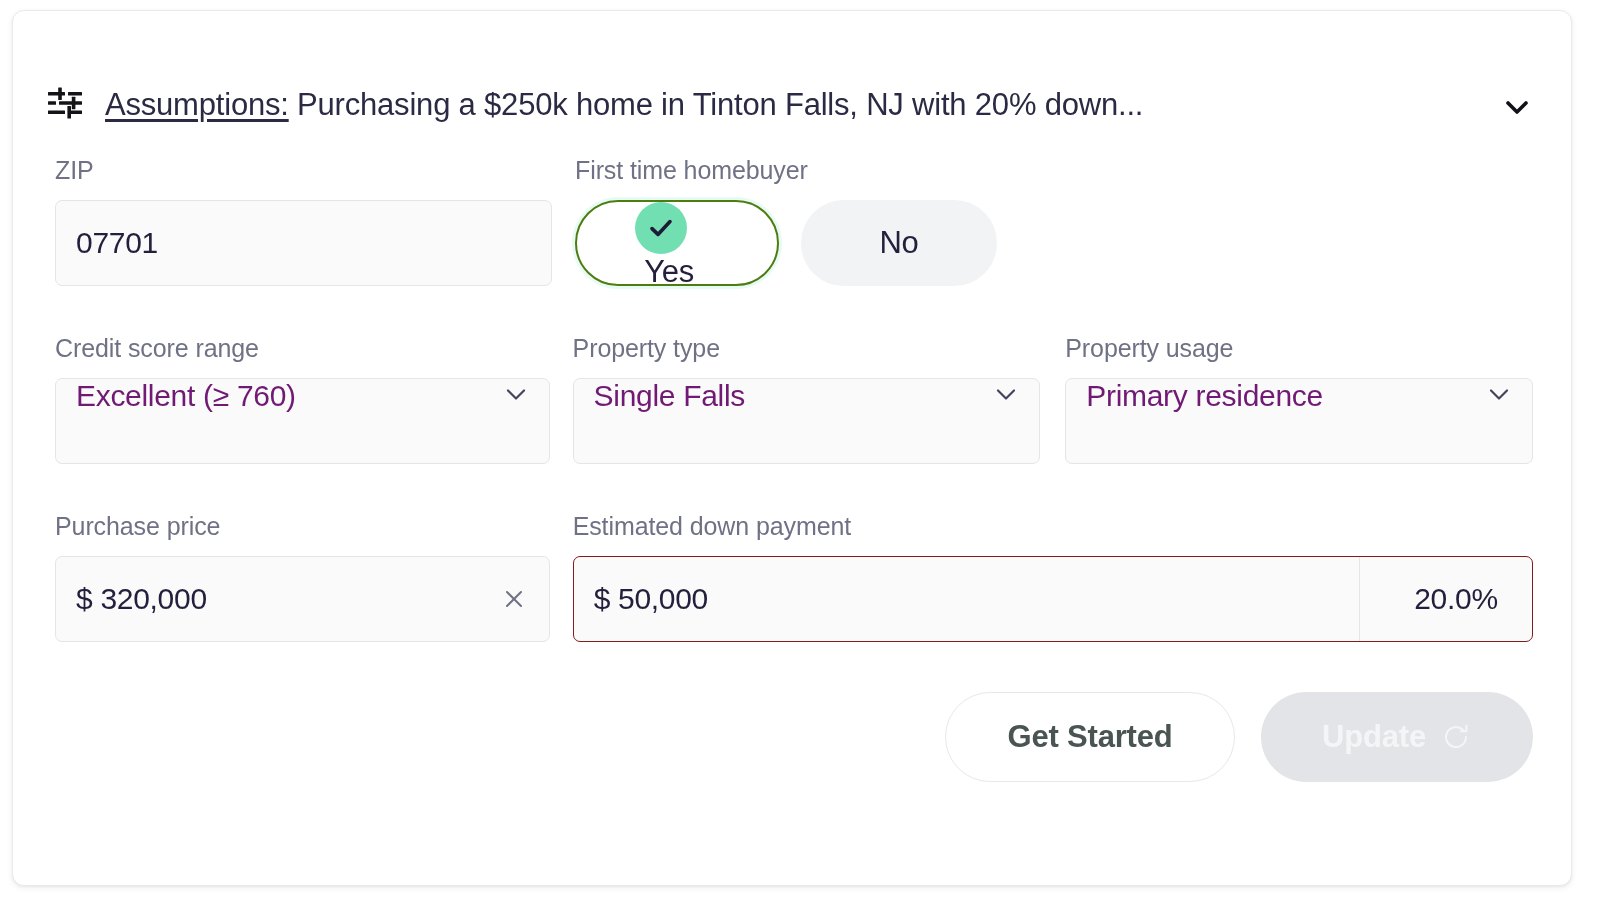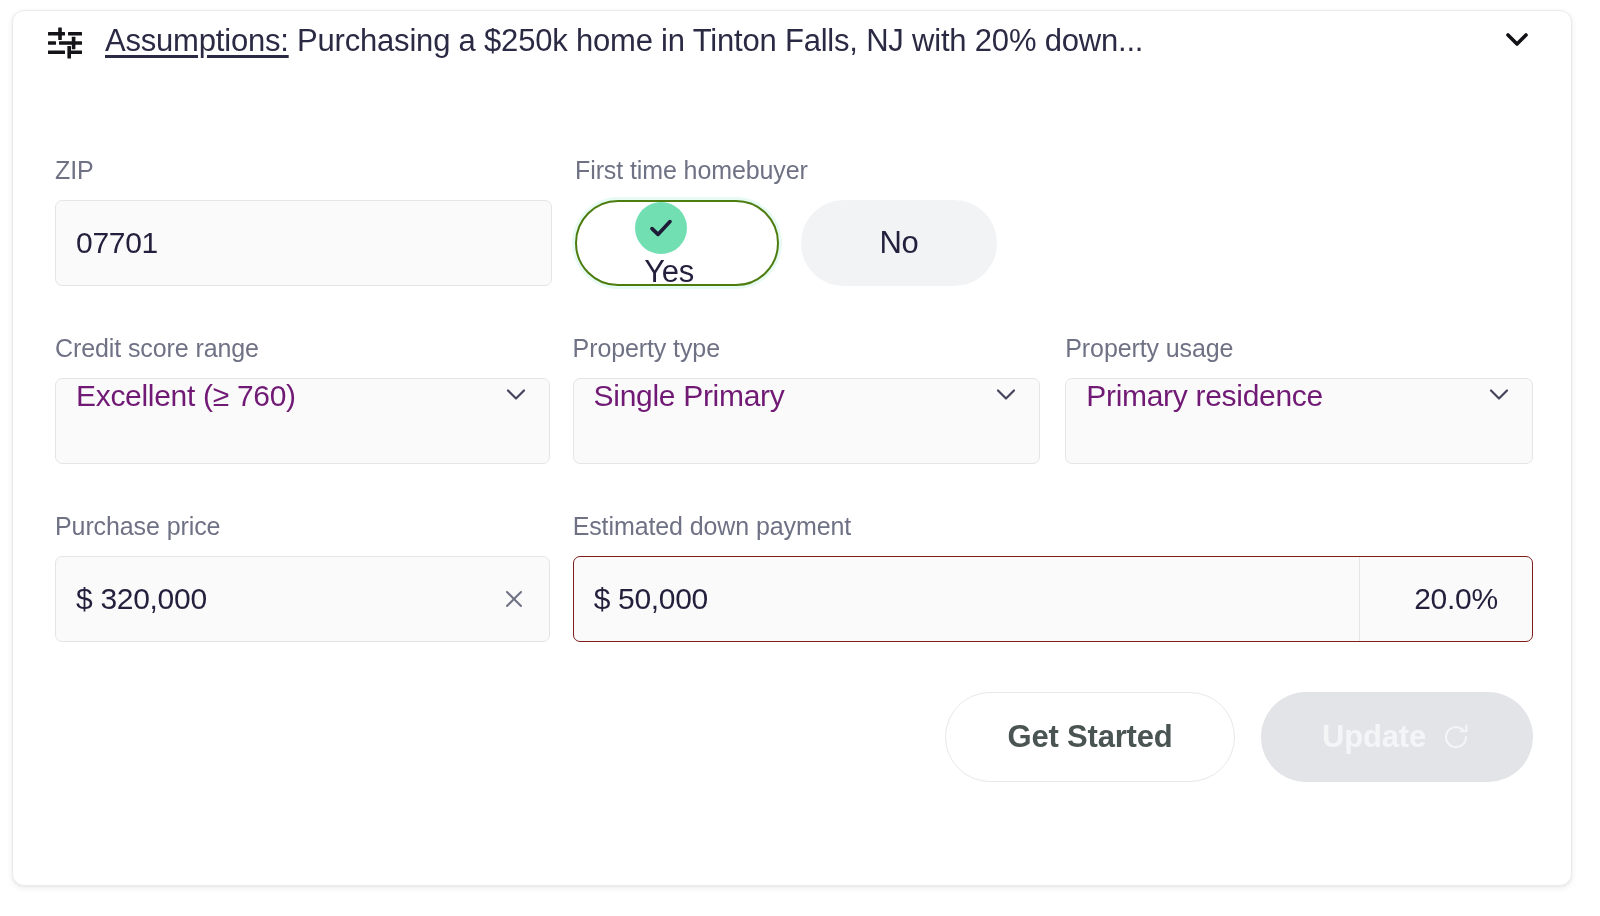--- a/index.html
+++ b/index.html
@@ -25,26 +25,26 @@
     border: 1px solid #e9eaec;
     border-radius: 12px;
     box-sizing: border-box;
     box-shadow: 0 2px 6px rgba(28, 30, 60, 0.07), 0 1px 2px rgba(28, 30, 60, 0.05);
   }
 
   
   .card-header {
     position: absolute;
     left: 0;
-    top: 12px;
+    top: 4px;
     width: 100%;
     height: 108px;
     box-sizing: border-box;
     display: flex;
-    align-items: flex-start;
+    align-items: flex-end;
     padding: 0 38px 0 32px;
     cursor: pointer;
   }
   .tune-icon {
     width: 40px;
     height: 40px;
     flex: 0 0 40px;
     margin-right: 20px;
     display: block;
   }
@@ -322,21 +322,21 @@
             <svg viewBox="0 0 30 30" xmlns="http://www.w3.org/2000/svg">
               <path d="M7 11.5 L15 19.5 L23 11.5" fill="none" stroke="#45435c" stroke-width="2.2" stroke-linecap="round" stroke-linejoin="round"></path>
             </svg>
           </span>
         </div>
       </div>
 
       <div class="field col-b">
         <div class="field-label">Property type</div>
         <div class="select-box">
-          <span class="val">Single Primary</span>
+          <span class="val">Single Falls</span>
           <span class="select-chevron">
             <svg viewBox="0 0 30 30" xmlns="http://www.w3.org/2000/svg">
               <path d="M7 11.5 L15 19.5 L23 11.5" fill="none" stroke="#45435c" stroke-width="2.2" stroke-linecap="round" stroke-linejoin="round"></path>
             </svg>
           </span>
         </div>
       </div>
 
       <div class="field col-c">
         <div class="field-label">Property usage</div>

